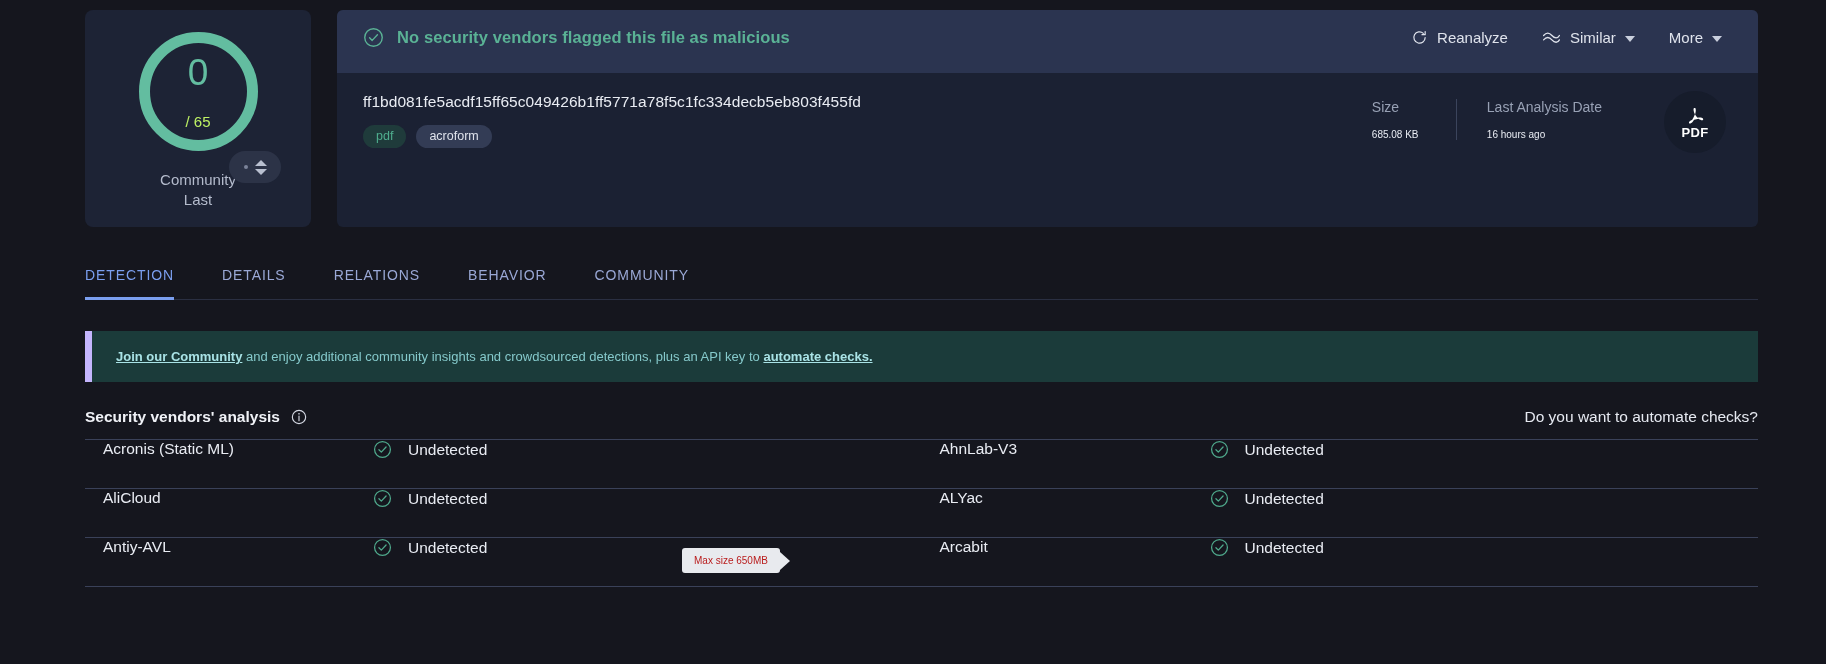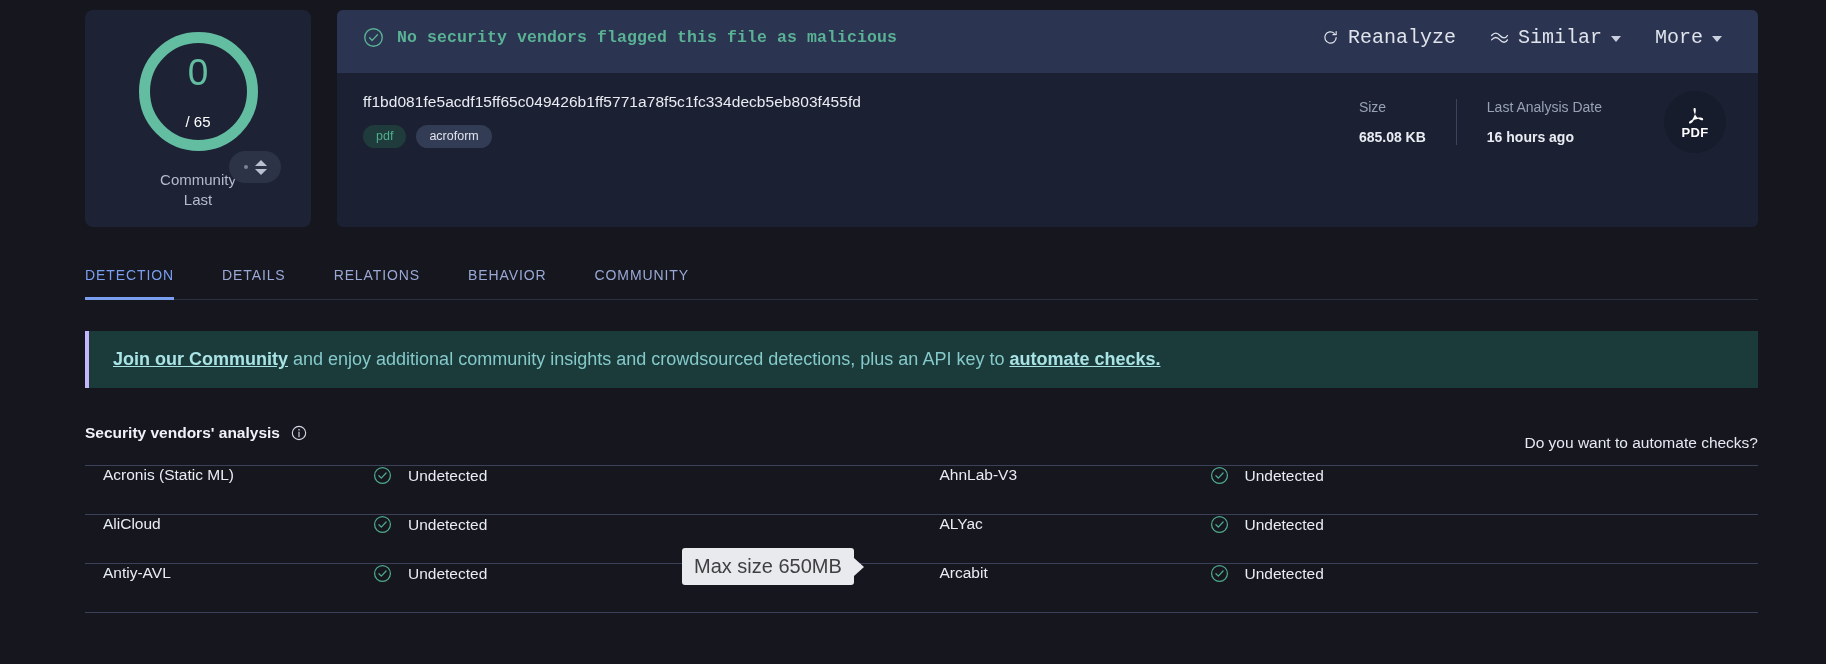--- a/index.html
+++ b/index.html
@@ -48,21 +48,21 @@
     justify-content: center;
   }
   .donut-num {
     font-size: 37px;
     color: #63bda0;
     line-height: 1;
     font-weight: 400;
   }
   .donut-total {
     font-size: 15px;
-    color: #ffffff;
+    color: #bef264;
     margin-top: 22px;
   }
   .community-score-label {
     margin-top: 19px;
     font-size: 15px;
     color: #b4bbcc;
     text-align: center;
     line-height: 1.35;
     width: 110px;
   }
@@ -106,21 +106,20 @@
     overflow: hidden;
     display: flex;
     flex-direction: column;
   }
   .file-header {
     height: 63px;
     background: #2b3450;
     display: flex;
     align-items: center;
     padding: 0 36px 8px 26px;
-    font-family: Liberation Mono, monospace;
   }
   .verdict {
     display: flex;
     align-items: center;
     gap: 13px;
   }
   .verdict-text {
     font-size: 16.5px;
     font-weight: bold;
     color: #5ab295;
@@ -134,21 +133,21 @@
     margin-left: auto;
     display: flex;
     align-items: center;
     gap: 34px;
   }
   .action {
     display: flex;
     align-items: center;
     gap: 9px;
     color: #dfe3ec;
-    font-size: 20px;
+    font-size: 15px;
     cursor: pointer;
     white-space: nowrap;
   }
   .chev {
     width: 0; height: 0;
     border-left: 5.5px solid transparent;
     border-right: 5.5px solid transparent;
     border-top: 6px solid #c9cfdd;
     margin-top: 3px;
   }
@@ -186,21 +185,21 @@
     align-items: flex-start;
     padding-top: 6px;
   }
   .meta-col {
     padding: 0 30px;
     border-left: 1px solid #3b445c;
     min-width: 110px;
   }
   .meta-col:first-child { border-left: none; padding-left: 26px; }
   .meta-label { font-size: 14px; color: #98a1b5; margin-bottom: 14px; }
-  .meta-value { font-size: 14px; color: #e9ecf3; font-weight: bold; }
+  .meta-value { font-size: 10px; color: #e9ecf3; }
   .pdf-badge {
     margin-left: 32px;
     width: 62px; height: 62px;
     border-radius: 50%;
     background: #161c2b;
     display: flex;
     flex-direction: column;
     align-items: center;
     justify-content: center;
     margin-top: -8px;
@@ -233,23 +232,23 @@
   }
   .tab.active {
     color: #7b9ff0;
     border-bottom-color: #7b9ff0;
   }
 
   
   .banner {
     margin: 31px 68px 0 85px;
     background: #1b3b3a;
-    border-left: 4px solid #c4b5fd;
+    border-left: 7px solid #c4b5fd;
     padding: 18px 24px;
-    font-size: 18px;
+    font-size: 13px;
     color: #85c9cb;
   }
   .banner a {
     color: #a9e3e6;
     font-weight: bold;
     text-decoration: underline;
   }
 
   
   .vendors-head {
@@ -265,21 +264,20 @@
   }
   .info-icon {
     margin-left: 11px;
     width: 16px; height: 16px;
   }
   .automate-q {
     margin-left: auto;
     font-size: 15.5px;
     color: #e6e9f1;
     cursor: pointer;
-    margin-top: 20px;
   }
 
   .vendor-table {
     margin: 0 68px 0 85px;
     border-top: 1px solid #3a4159;
   }
   .vendor-row {
     display: flex;
     border-bottom: 1px solid #3a4159;
     height: 49px;
@@ -304,22 +302,22 @@
     color: #e9ecf3;
   }
   .res-icon { width: 19px; height: 19px; flex: 0 0 auto; }
 
   
   .tooltip {
     position: absolute;
     left: 682px;
     top: 548px;
     background: #e8eaee;
-    color: #404040;
-    font-size: 20px;
+    color: #b91c1c;
+    font-size: 10px;
     padding: 7px 12px;
     border-radius: 3px;
     white-space: nowrap;
   }
   .tooltip::after {
     content: "";
     position: absolute;
     right: -10px;
     top: 50%;
     transform: translateY(-50%);

